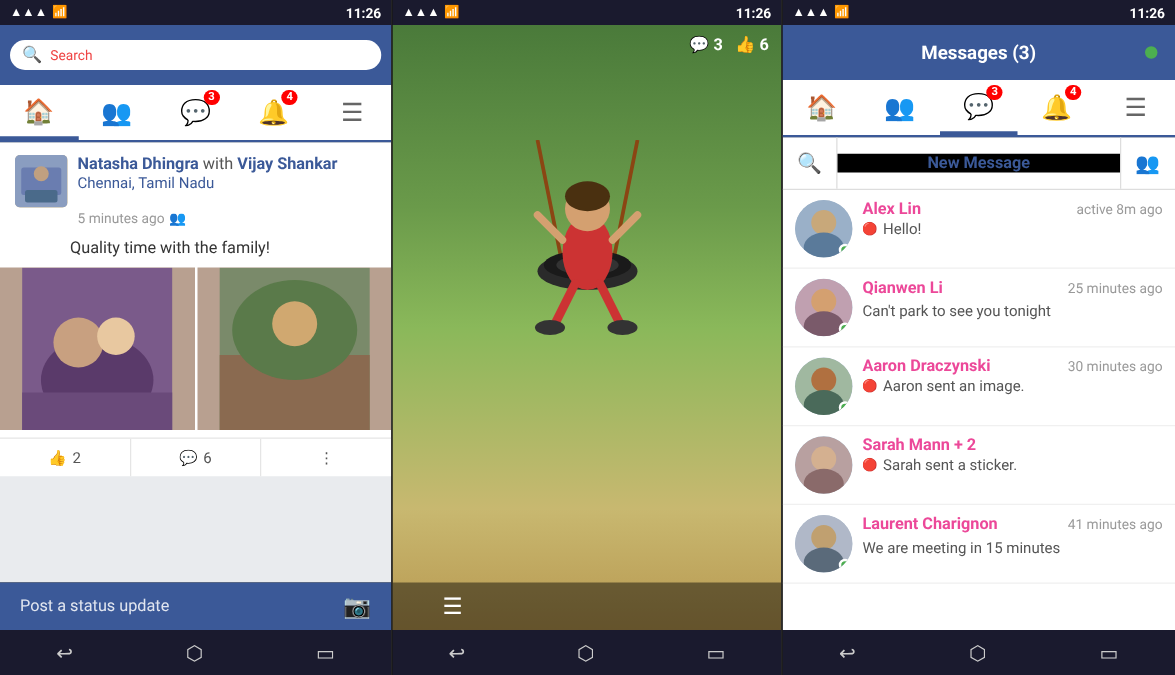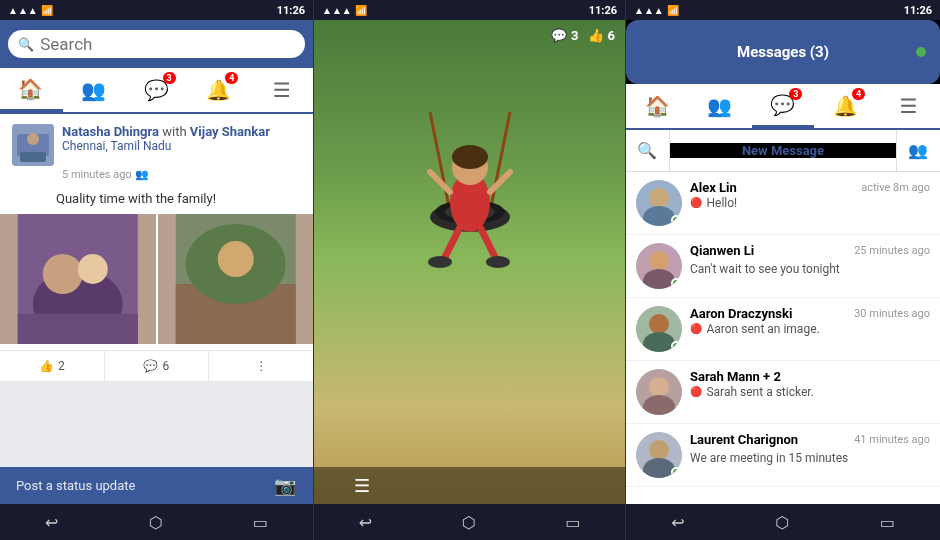--- a/index.html
+++ b/index.html
@@ -47,21 +47,21 @@
 
     .search-bar {
       background: #fff;
       border-radius: 18px;
       display: flex;
       align-items: center;
       padding: 4px 10px;
       flex: 1;
       gap: 6px;
     }
-    .search-bar-text { color: #737373; font-size: 17px; }
+    .search-bar-text { color: #ef4444; font-size: 11px; }
 
     
     .nav-bar {
       background: #fff;
       display: flex;
       align-items: center;
       height: 46px;
       border-bottom: 2px solid #3b5998;
       flex-shrink: 0;
     }
@@ -208,27 +208,26 @@
       align-items: center;
       gap: 16px;
       z-index: 2;
     }
     .photo-caption { color: #fff; font-size: 13px; flex: 1; text-align: center; }
     .hamburger { color: #fff; font-size: 18px; }
 
     
     .msg-header {
       background: #3b5998;
-      height: 64px;
+      height: 44px;
       display: flex;
       align-items: center;
       justify-content: center;
       flex-shrink: 0;
       position: relative;
-      border-radius: 12px;
     }
     .msg-title { color: #fff; font-size: 15px; font-weight: bold; }
     .online-dot {
       position: absolute;
       right: 14px;
       top: 50%;
       transform: translateY(-50%);
       width: 10px; height: 10px;
       background: #4caf50;
       border-radius: 50%;
@@ -294,21 +293,21 @@
     .msg-avatar svg { width: 100%; height: 100%; }
     .msg-online {
       position: absolute;
       bottom: 1px; right: 1px;
       width: 10px; height: 10px;
       background: #4caf50;
       border-radius: 50%;
       border: 2px solid #fff;
     }
     .msg-body { flex: 1; min-width: 0; }
-    .msg-name { font-size: 13px; font-weight: bold; color: #000000; }
+    .msg-name { font-size: 13px; font-weight: bold; color: #ec4899; }
     .msg-time { font-size: 11px; color: #999; }
     .msg-preview { font-size: 12px; color: #555; white-space: nowrap; overflow: hidden; text-overflow: ellipsis; margin-top: 1px; }
 
     
     ::-webkit-scrollbar { width: 4px; }
     ::-webkit-scrollbar-track { background: #f1f1f1; }
     ::-webkit-scrollbar-thumb { background: #ccc; border-radius: 2px; }
   </style>
 </head>
 <body>
@@ -561,21 +560,21 @@
           <circle cx="23" cy="18" r="10" fill="#d4a070"></circle>
           <ellipse cx="23" cy="38" rx="16" ry="12" fill="#7a5a6a"></ellipse>
         </svg>
         <div class="msg-online"></div>
       </div>
       <div class="msg-body">
         <div style="display:flex;justify-content:space-between;align-items:center;">
           <span class="msg-name">Qianwen  Li</span>
           <span class="msg-time">25 minutes ago</span>
         </div>
-        <span class="msg-preview">Can't wait to see you tonight</span>
+        <span class="msg-preview">Can't park to see you tonight</span>
       </div>
     </div>
 
     <div class="msg-item">
       <div class="msg-avatar">
         <svg viewBox="0 0 46 46" xmlns="http://www.w3.org/2000/svg">
           <circle cx="23" cy="23" r="23" fill="#a0b8a0"></circle>
           <circle cx="23" cy="18" r="10" fill="#b07040"></circle>
           <ellipse cx="23" cy="38" rx="16" ry="12" fill="#4a6a5a"></ellipse>
         </svg>

